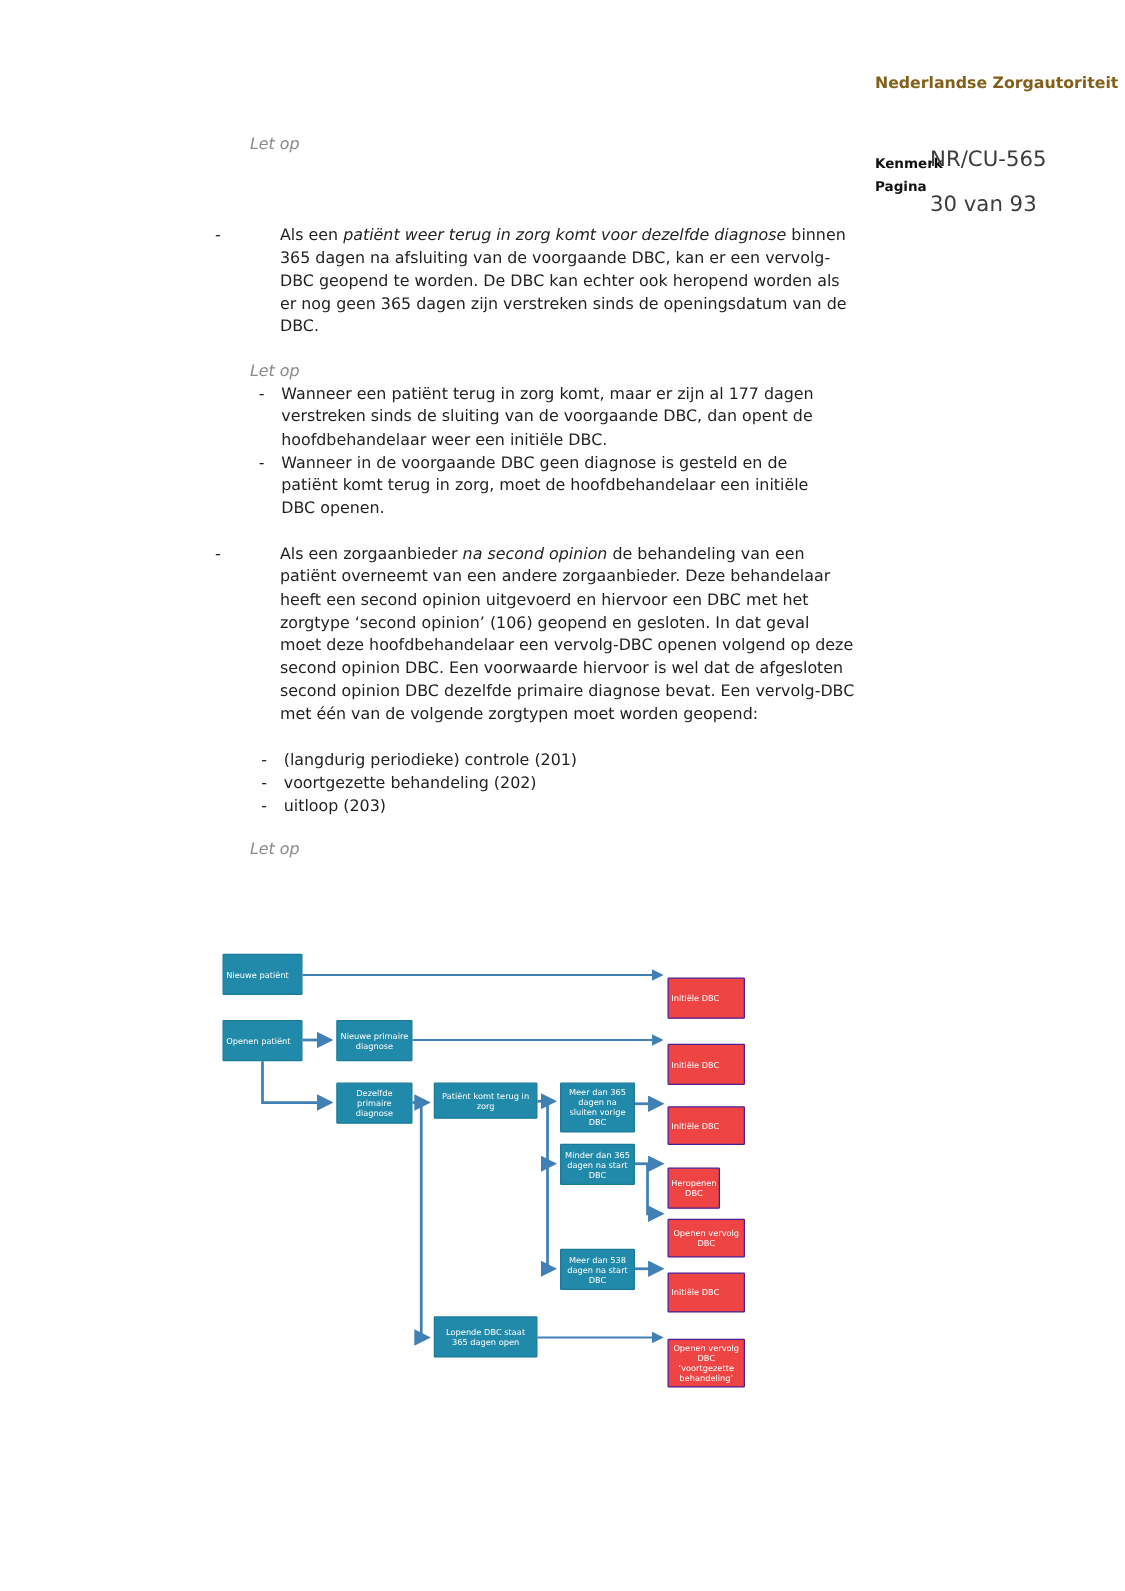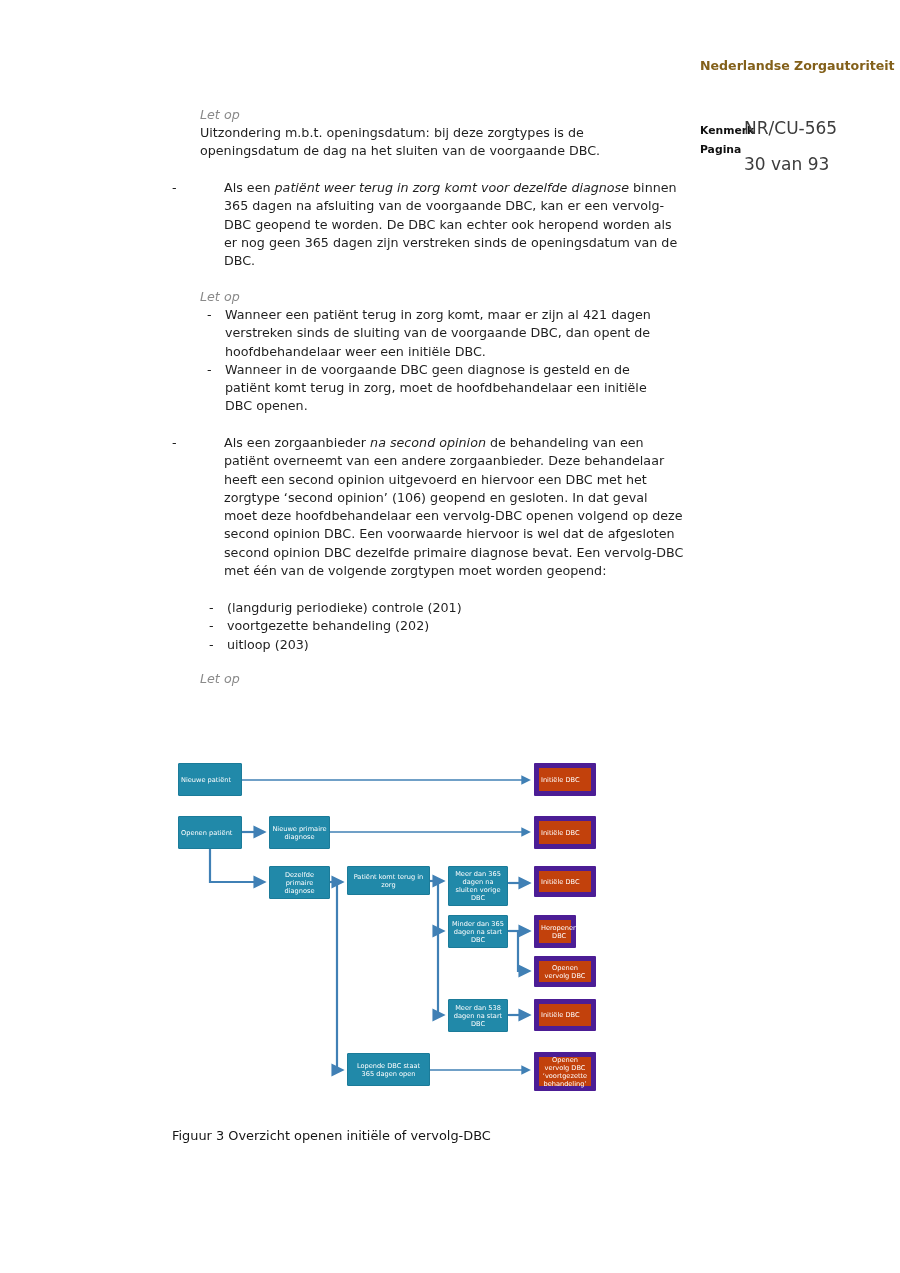--- a/index.html
+++ b/index.html
@@ -22,48 +22,47 @@
   .sublist .bullet2{display:flex;}
   .bullet2 .dash2{width:18px;flex:0 0 18px;}
   em{font-style:italic;}
   
   .node{
     position:absolute;display:flex;align-items:center;justify-content:flex-start;
     text-align:center;color:#ffffff;font-size:6.6px;line-height:8px;
     padding:2px;box-sizing:border-box;border-radius:1px;
   }
   .node-process{background:#2189a9;border:1px solid #1b7b99;}
-  .node-result{background:#c2410c;border:5px solid #4c1d95;}
+  .node-result{background:#ef4444;border:1px solid #4c1d95;margin-top:19px;}
   .arrows{position:absolute;left:0;top:0;pointer-events:none;}
   .caption{left:172px;top:1127px;font-size:12.9px;color:#151515;}
 </style>
 </head>
 <body>
 
 <div class="page">
 
   <div class="abs org">Nederlandse Zorgautoriteit</div>
   <div class="abs meta-label" style="left:700px;top:124px;">Kenmerk</div>
   <div class="abs meta-value" style="left:700px;top:121px;">NR/CU-565</div>
   <div class="abs meta-label" style="left:700px;top:143px;">Pagina</div>
   <div class="abs meta-value" style="left:700px;top:157px;">30 van 93</div>
 
   <div class="abs block letop" style="top:106px;">Let op</div>
-  <div class="abs block" style="top:124px;">Uitzondering m.b.t. openingsdatum: bij deze zorgtypes is de openingsdatum de dag na het sluiten van de voorgaande DBC.</div>
 
   <div class="abs bullet" style="top:179px;">
     <span class="dash">-</span>
     <div class="btext"><span>Als een </span><em>patiënt weer terug in zorg komt voor dezelfde diagnose</em><span> binnen 365 dagen na afsluiting van de voorgaande DBC, kan er een vervolg-DBC geopend te worden. De DBC kan echter ook heropend worden als er nog geen 365 dagen zijn verstreken sinds de openingsdatum van de DBC.</span></div>
   </div>
 
   <div class="abs letop" style="left:200px;top:288px;">Let op</div>
   <div class="abs sublist" style="left:207px;top:306px;width:466px;">
     <div class="bullet2">
       <span class="dash2">-</span>
-      <div style="width:448px;">Wanneer een patiënt terug in zorg komt, maar er zijn al 421 dagen verstreken sinds de sluiting van de voorgaande DBC, dan opent de hoofdbehandelaar weer een initiële DBC.</div>
+      <div style="width:448px;">Wanneer een patiënt terug in zorg komt, maar er zijn al 177 dagen verstreken sinds de sluiting van de voorgaande DBC, dan opent de hoofdbehandelaar weer een initiële DBC.</div>
     </div>
     <div class="bullet2">
       <span class="dash2">-</span>
       <div style="width:448px;">Wanneer in de voorgaande DBC geen diagnose is gesteld en de patiënt komt terug in zorg, moet de hoofdbehandelaar een initiële DBC openen.</div>
     </div>
   </div>
 
   <div class="abs bullet" style="top:434px;">
     <span class="dash">-</span>
     <div class="btext"><span>Als een zorgaanbieder </span><em>na second opinion</em><span> de behandeling van een patiënt overneemt van een andere zorgaanbieder. Deze behandelaar heeft een second opinion uitgevoerd en hiervoor een DBC met het zorgtype ‘second opinion’ (106) geopend en gesloten. In dat geval moet deze hoofdbehandelaar een vervolg-DBC openen volgend op deze second opinion DBC. Een voorwaarde hiervoor is wel dat de afgesloten second opinion DBC dezelfde primaire diagnose bevat. Een vervolg-DBC met één van de volgende zorgtypen moet worden geopend:</span></div>
@@ -157,15 +156,14 @@
       <span>Initiële DBC</span>
     </div>
 
   <div class="node node-process" style="left:347px;top:1053px;width:83px;height:33px;">
       <span>Lopende DBC staat 365 dagen open</span>
     </div>
   <div class="node node-result" style="left:534px;top:1052px;width:62px;height:39px;">
       <span>Openen vervolg DBC ‘voortgezette behandeling’</span>
     </div>
 
-  <div class="abs caption">Figuur 3 Overzicht openen initiële of vervolg-DBC</div>
 
 </div>
 
 </body></html>

